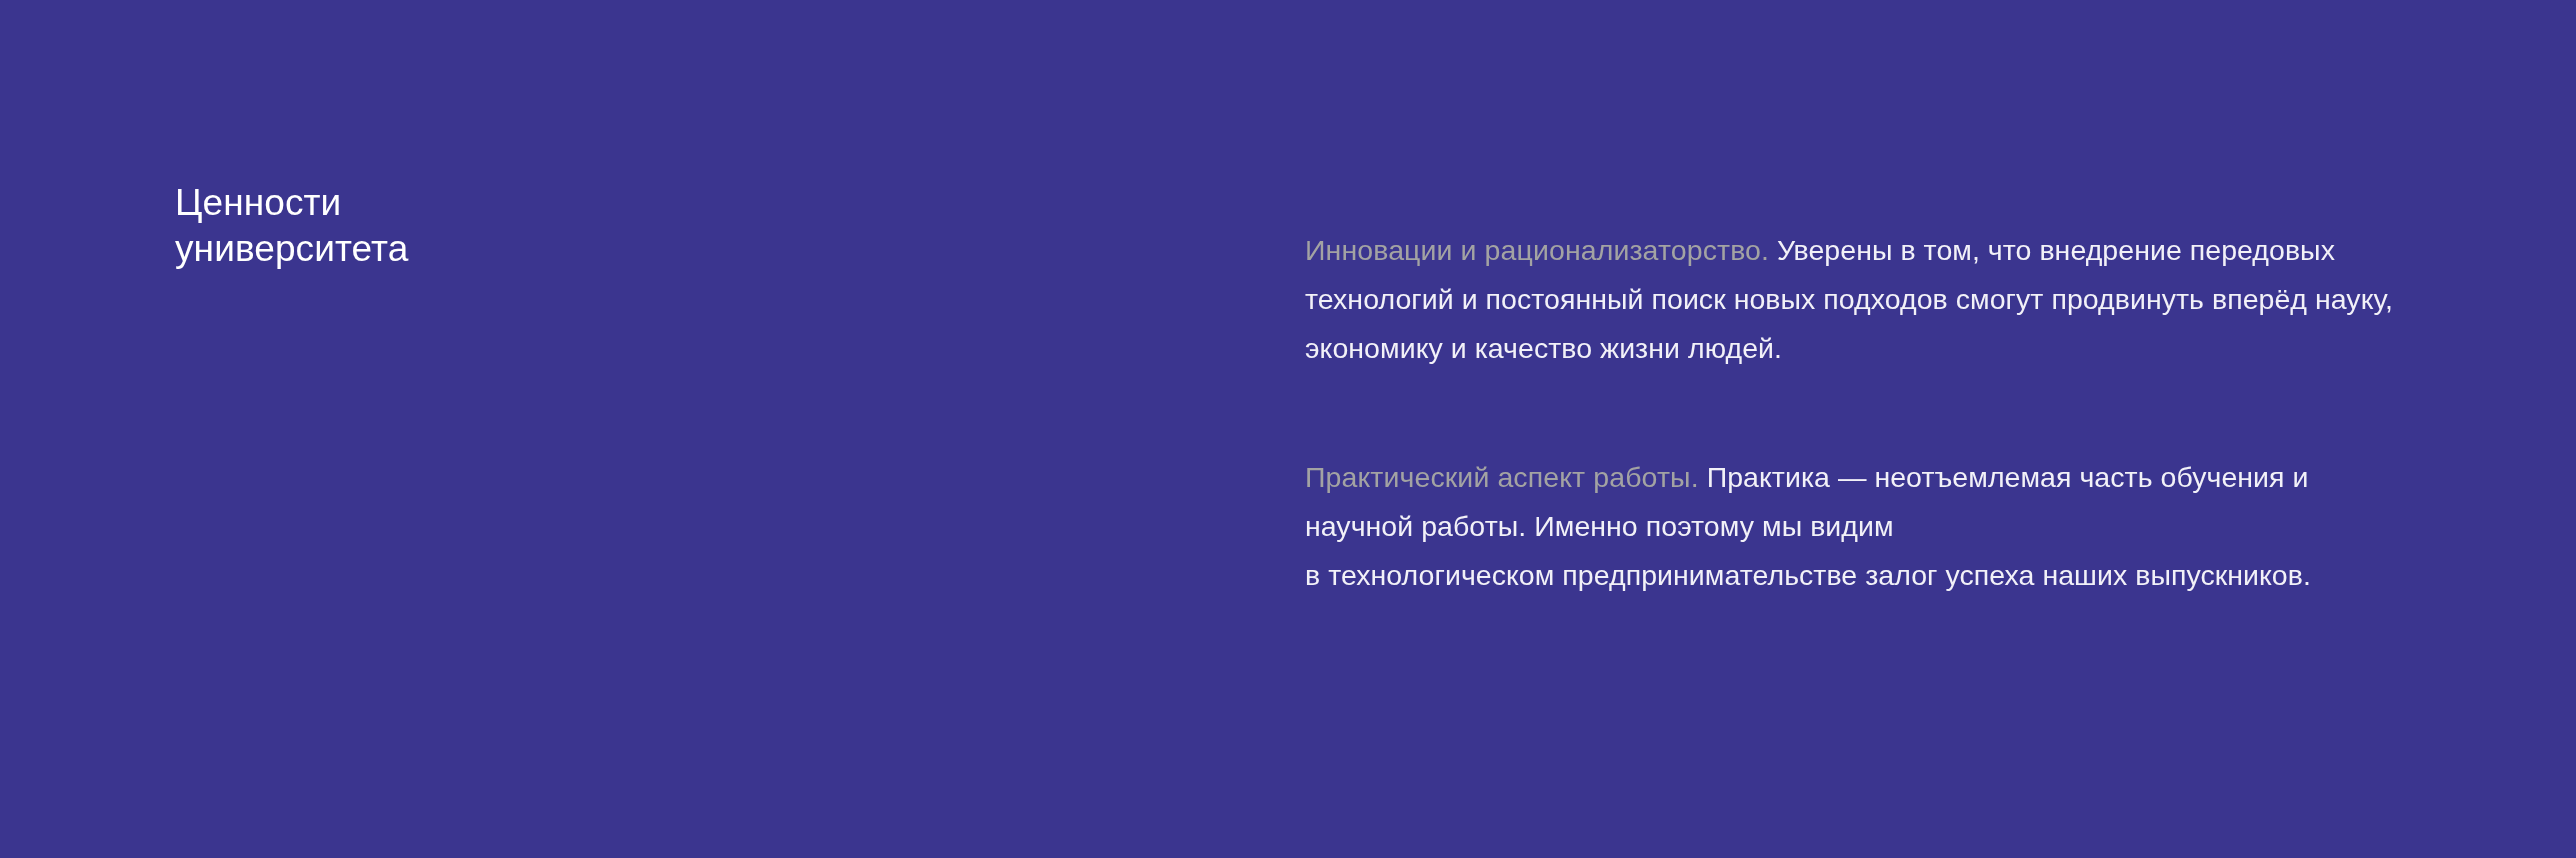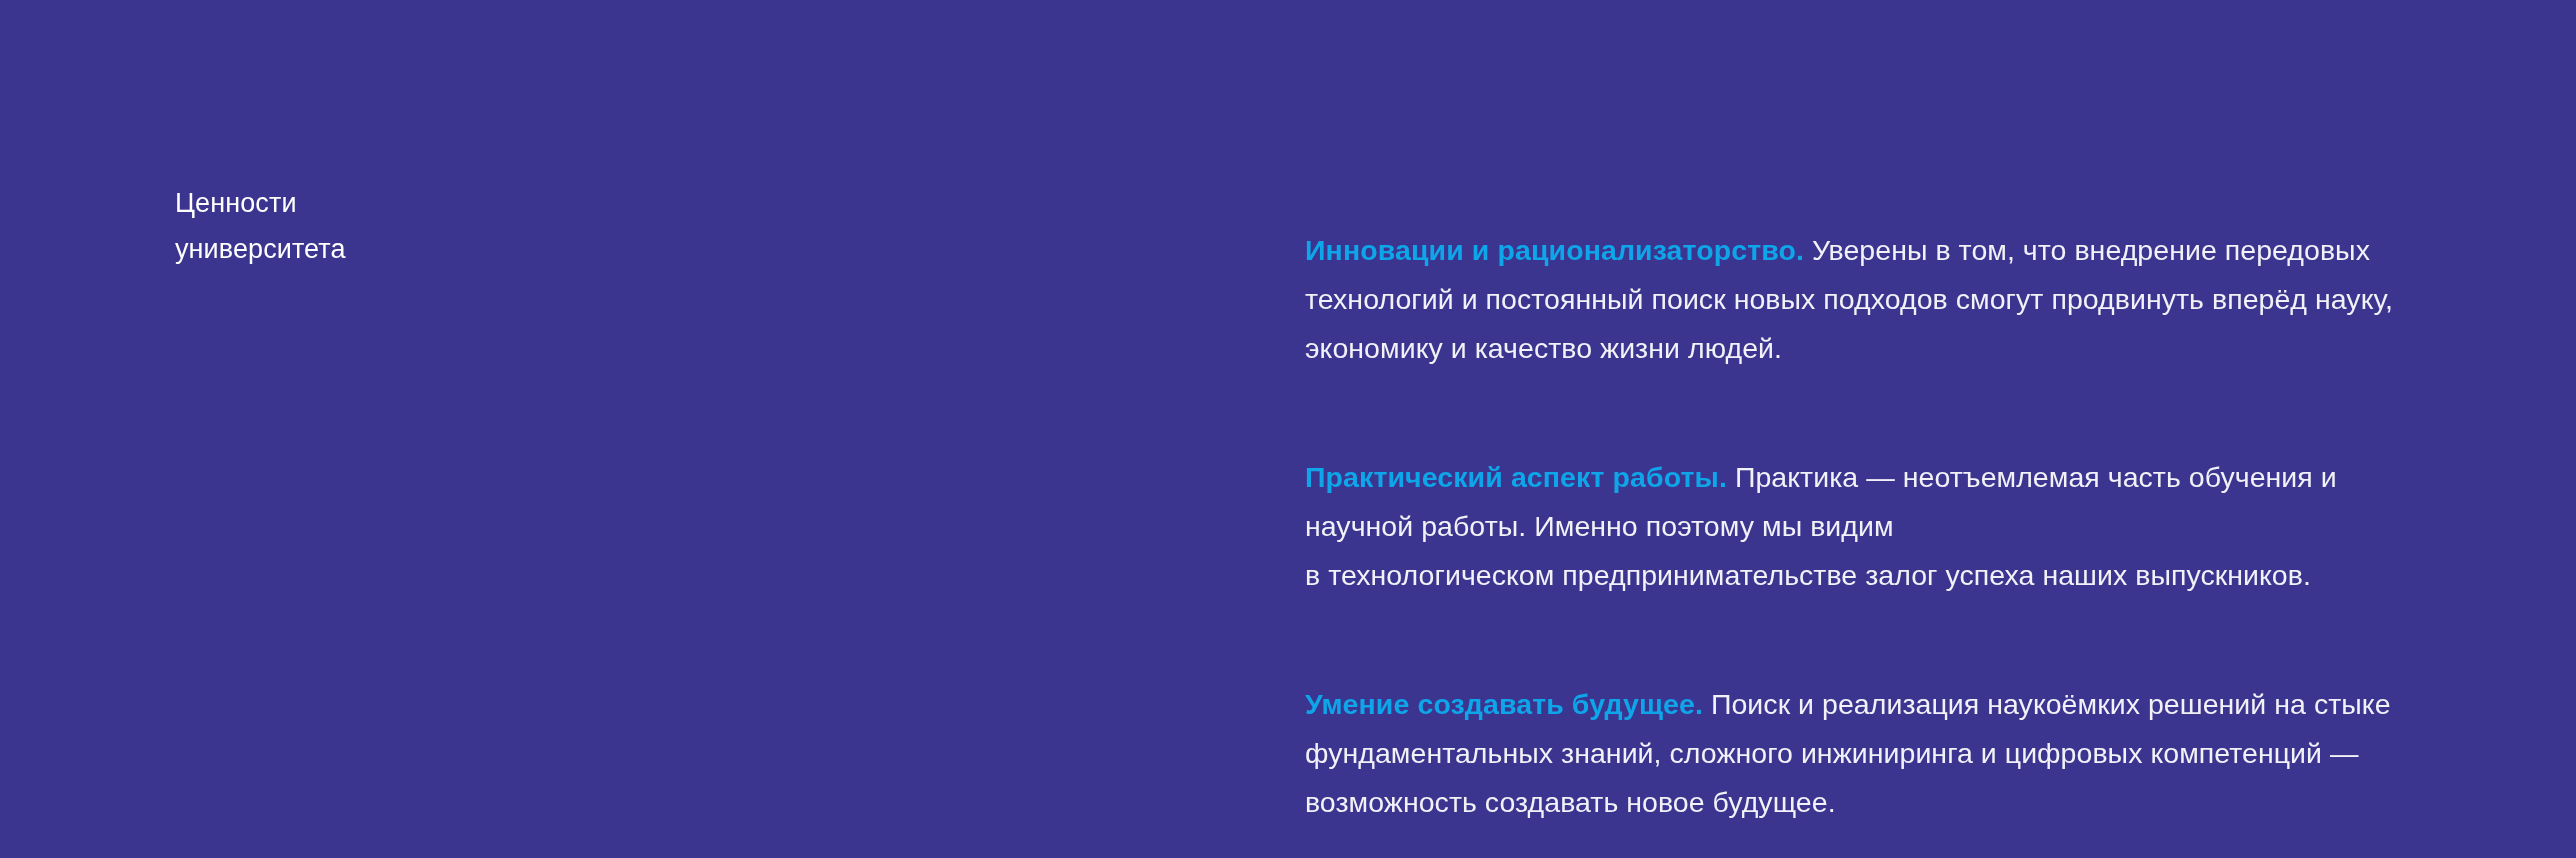--- a/index.html
+++ b/index.html
@@ -25,21 +25,21 @@
 
   
   .heading-col {
     position: absolute;
     left: 175px;
     top: 180px;
     width: 515px;
   }
   .section-title {
     margin: 0;
-    font-size: 27px;
+    font-size: 37px;
     font-weight: 300;
     line-height: 46px;
     letter-spacing: 0.1px;
     color: #FFFFFF;
     white-space: pre-line;
   }
 
   
   .content-col {
     position: absolute;
@@ -54,22 +54,22 @@
     font-weight: 300;
     line-height: 49px;
     color: #F2F1F8;
     letter-spacing: 0.05px;
     white-space: pre-line;
   }
   .value-block:last-child {
     margin-bottom: 0;
   }
   .value-lead {
-    font-weight: 700;
-    color: #0ea5e9;
+    font-weight: 400;
+    color: #a3a3a3;
     letter-spacing: 0.1px;
   }
   .value-text {
     font-weight: 300;
     color: #F2F1F8;
   }
 </style>
 </head>
 <body>
 
@@ -84,19 +84,16 @@
 
     <p class="value-block">
       <span class="value-lead">Инновации и рационализаторство.</span><span class="value-text"> Уверены в том, что внедрение передовых технологий и постоянный поиск новых подходов смогут продвинуть вперёд науку, экономику и качество жизни людей.</span>
     </p>
 
     <p class="value-block">
       <span class="value-lead">Практический аспект работы.</span><span class="value-text"> Практика  — неотъемлемая часть обучения и научной работы. Именно поэтому мы видим
 в технологическом предпринимательстве залог успеха наших выпускников.</span>
     </p>
 
-    <p class="value-block">
-      <span class="value-lead">Умение создавать будущее.</span><span class="value-text"> Поиск и реализация наукоёмких решений на стыке фундаментальных знаний, сложного инжиниринга и цифровых компетенций — возможность создавать новое будущее.</span>
-    </p>
 
   </div>
 </div>
 
 
 </body></html>

